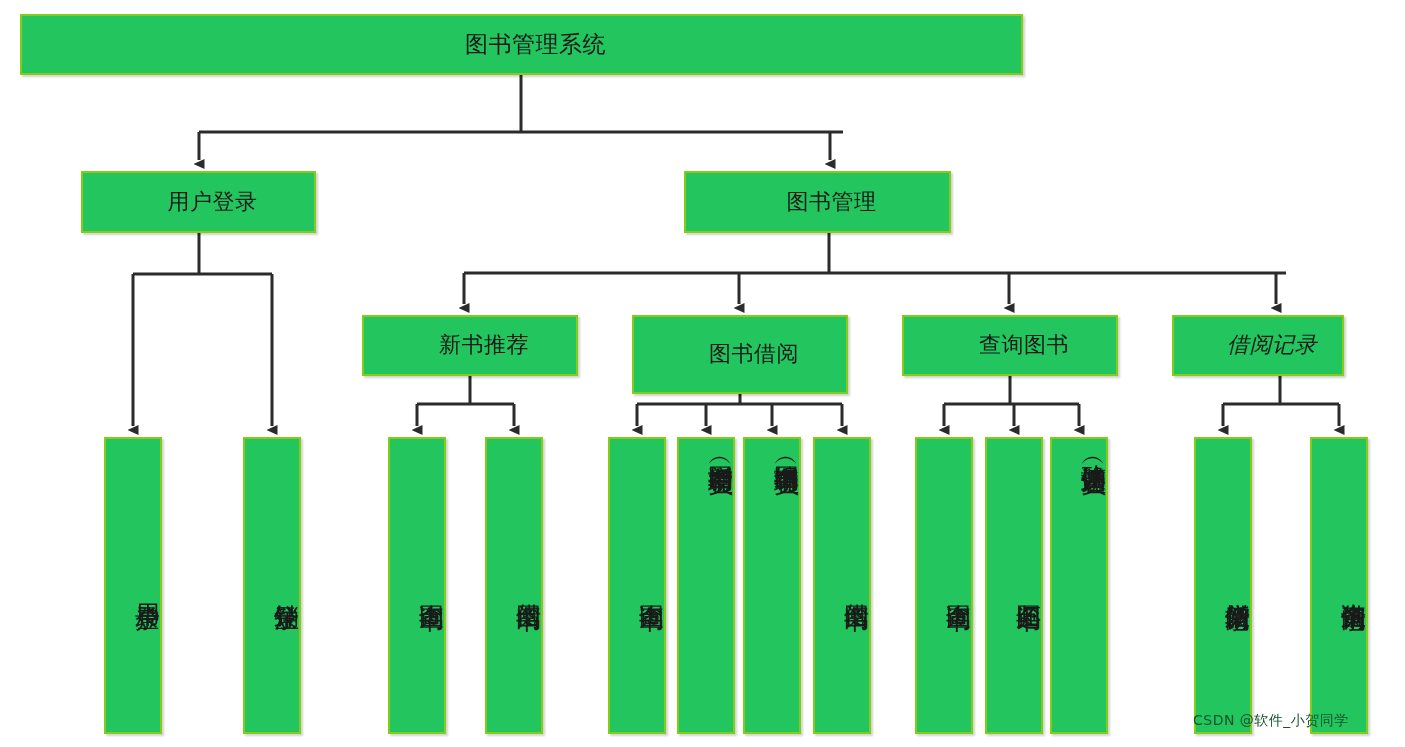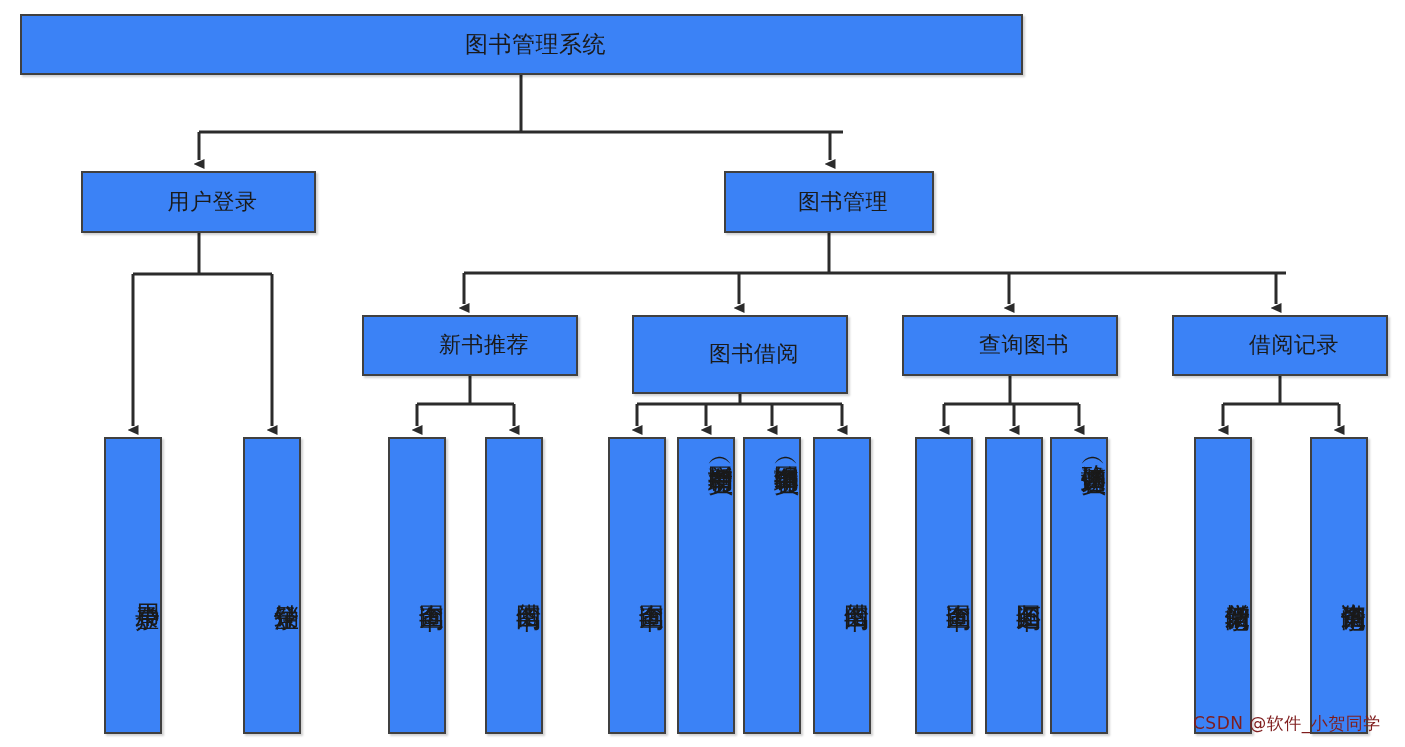--- a/index.html
+++ b/index.html
@@ -20,22 +20,22 @@
   svg#edges {
     position: absolute;
     left: 0;
     top: 0;
     width: 1405px;
     height: 747px;
   }
   .node {
     position: absolute;
     box-sizing: border-box;
-    border: 2px solid #404040;
-    background: #3b82f6;
+    border: 2px solid #84cc16;
+    background: #22c55e;
     color: #1a1a1a;
     display: flex;
     align-items: center;
     justify-content: center;
     box-shadow: 2px 2px 2px rgba(0,0,0,0.18);
     z-index: 2;
     padding-left: 28px;
   }
   .node .lbl {
     display: block;
@@ -62,22 +62,22 @@
     line-height: 1.04;
     letter-spacing: 1px;
     white-space: nowrap;
   }
   .node.v.tall-start { align-items: flex-start; }
   .node.v.mid { align-items: center; padding-top: 0; }
   .watermark {
     position: absolute;
     left: 1193px;
     top: 712px;
-    font-size: 17px;
-    color: #7f1d1d;
+    font-size: 14px;
+    color: #14532d;
     white-space: nowrap;
     z-index: 3;
     letter-spacing: 0.5px;
   }
 </style>
 </head>
 <body>
 
 <div id="canvas">
 
@@ -131,34 +131,34 @@
     </g>
   </svg>
 
   <div class="node h root" style="left:20px; top:14px; width:1003px; height:61px;">
     <span class="lbl">图书管理系统</span>
   </div>
 
   <div class="node h" style="left:81px; top:171px; width:235px; height:62px;">
     <span class="lbl">用户登录</span>
   </div>
-  <div class="node h" style="left:724px; top:171px; width:210px; height:62px;">
+  <div class="node h" style="left:684px; top:171px; width:267px; height:62px;">
     <span class="lbl">图书管理</span>
   </div>
 
   <div class="node h" style="left:362px; top:315px; width:216px; height:61px;">
     <span class="lbl">新书推荐</span>
   </div>
   <div class="node h" style="left:632px; top:315px; width:216px; height:79px;">
     <span class="lbl">图书借阅</span>
   </div>
   <div class="node h" style="left:902px; top:315px; width:216px; height:61px;">
     <span class="lbl">查询图书</span>
   </div>
-  <div class="node h" style="left:1172px; top:315px; width:216px; height:61px;">
+  <div class="node h" style="left:1172px; top:315px; width:172px; height:61px;font-style:italic;">
     <span class="lbl">借阅记录</span>
   </div>
 
   <div class="node v mid" style="left:104px; top:437px; width:58px; height:297px;">
     <span class="lbl">用户登录</span>
   </div>
   <div class="node v mid" style="left:243px; top:437px; width:58px; height:297px;">
     <span class="lbl">注销登录</span>
   </div>
 

